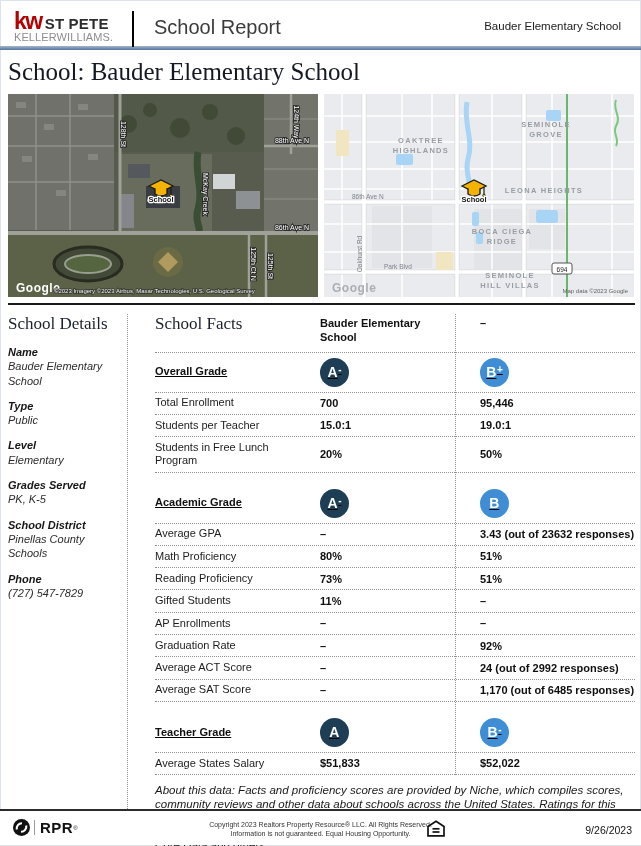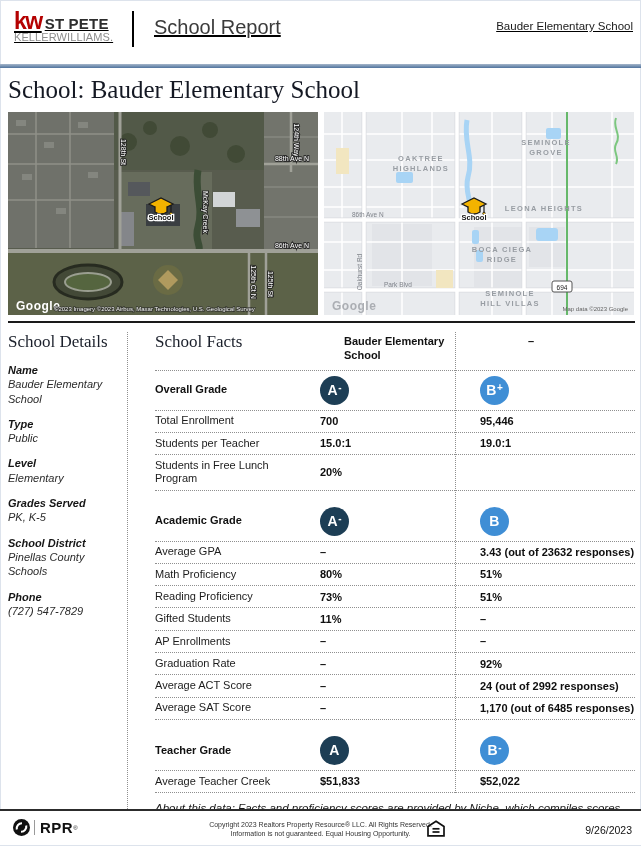--- a/index.html
+++ b/index.html
@@ -2,21 +2,21 @@
 <html><head>
 <meta charset="utf-8">
 <style>
   * { margin:0; padding:0; box-sizing:border-box; }
   html,body { background:#fff; }
   body { font-family:"Liberation Sans", sans-serif; }
   .page { position:relative; width:641px; height:846px; background:#fff; overflow:hidden;
           box-shadow: inset 0 0 0 1px #dde3ec; }
 
   
-  .hdr { display:flex; align-items:flex-start; padding:11px 8px 0 14px; height:63px;text-decoration:underline; }
+  .hdr { display:flex; align-items:flex-start; padding:11px 20px 0 14px; height:45px; }
   .logo { width:104px; flex:none; }
   .logo-line1 { display:flex; align-items:baseline; }
   .logo-kw { color:#b40101; font-size:23px; font-weight:bold; letter-spacing:-1.5px; line-height:0.9; }
   .logo-brand { font-size:15px; font-weight:bold; color:#2d2d2d; margin-left:3px; letter-spacing:0.2px; }
   .logo-sub { font-size:11px; color:#8d8d8d; margin-top:-1px; letter-spacing:0.1px; }
   .hdr-sep { width:2px; height:36px; background:#000; margin:0 20px 0 14px; flex:none; }
   .report-title { font-size:20px; color:#3b3b3b; margin-top:5px; }
   .hdr-school { margin-left:auto; font-size:11.5px; color:#1a1a1a; margin-top:9px; }
   .hdr-rule { height:4px; margin-top:1px; background:linear-gradient(to bottom,#a5b6ca,#50749e); }
 
@@ -43,29 +43,29 @@
   .content { display:flex; margin:9px 6px 0 8px; }
   .sidebar { width:119px; flex:none; padding-right:10px; }
   .side-title { font-family:"Liberation Serif", serif; font-weight:normal; font-size:17px; color:#1b202b; margin-bottom:11px; }
   .field { margin-bottom:11px; font-size:11px; line-height:1.3;font-style:italic; }
   .field .lbl { font-weight:bold; color:#161616; }
   .field .val { color:#2b2b2b; }
   .main { flex:1; border-left:1px dotted #8f8f8f; padding-left:27px; min-width:0; }
 
   .facts-table { position:relative; }
   .col-div { position:absolute; left:300px; top:0; bottom:0; width:0; border-left:1px dotted #8f8f8f; }
-  .fhead { display:flex; align-items:flex-start; padding-bottom:7px; border-bottom:1px dotted #8f8f8f;gap:24px; }
+  .fhead { display:flex; align-items:flex-start; padding-bottom:7px; border-bottom:1px dotted #8f8f8f; }
   .ftitle { width:165px; flex:none; font-family:"Liberation Serif", serif; font-size:17px; color:#1b202b; }
   .fc { font-size:11px; font-weight:bold; color:#111; padding-top:3px; line-height:1.25; }
   .fc1h { width:135px; flex:none; padding-right:16px; }
   .fc2h { flex:1; padding-left:25px; }
 
   .frow { display:flex; align-items:center; border-bottom:1px dotted #8f8f8f; font-size:11px; }
   .frow.fact { padding:3.5px 0; }
-  .frow.grade { padding:5px 0; }
+  .frow.grade { padding:5px 0;text-decoration:underline; }
   .frow.grade.gap { margin-top:11px; }
   .flabel { width:165px; flex:none; color:#1c1c1c; padding-right:10px; line-height:1.25; }
   .frow.grade .flabel { font-weight:bold; color:#111; }
   .fcol1 { width:135px; flex:none; padding-right:16px; }
   .fcol2 { flex:1; padding-left:25px; min-width:0; }
   .fval { font-weight:bold; color:#0f0f0f; line-height:1.3; }
   .badge { width:29px; height:29px; border-radius:50%; display:flex; align-items:center; justify-content:center; color:#fff; font-weight:bold; }
   .badge .bl { font-size:14px; line-height:1; }
   .badge .bs { font-size:10px; line-height:1; margin-top:-4px; margin-left:0.5px; }
 
@@ -318,20 +318,21 @@
               <div class="fcol2 fval">95,446</div>
             </div>
             <div class="frow fact">
               <div class="flabel">Students per Teacher</div>
               <div class="fcol1 fval">15.0:1</div>
               <div class="fcol2 fval">19.0:1</div>
             </div>
             <div class="frow fact">
               <div class="flabel">Students in Free Lunch Program</div>
               <div class="fcol1 fval">20%</div>
+              <div class="fcol2 fval">50%</div>
             </div>
             <div class="frow grade gap">
               <div class="flabel">Academic Grade</div>
               <div class="fcol1">
                 <div class="badge" style="background: rgb(29, 62, 85);">
                   <span class="bl">A</span>
                   <span class="bs">-</span>
                 </div>
               </div>
               <div class="fcol2">
@@ -390,21 +391,21 @@
                 </div>
               </div>
               <div class="fcol2">
                 <div class="badge" style="background: rgb(63, 142, 213);">
                   <span class="bl">B</span>
                   <span class="bs">-</span>
                 </div>
               </div>
             </div>
             <div class="frow fact">
-              <div class="flabel">Average Teacher Creek</div>
+              <div class="flabel">Average States Salary</div>
               <div class="fcol1 fval">$51,833</div>
               <div class="fcol2 fval">$52,022</div>
             </div>
           </div>
       </div>
 
       <div class="about">
         <div>About this data: Facts and proficiency scores are provided by Niche, which compiles scores, community reviews and other data about schools across the United States. Ratings for this school are based on the most recent available facts for each school and district. Data compiled from the U.S. Department of Education, Private School Universe Survey, Common Core Data and others.</div>
 
       </div>

